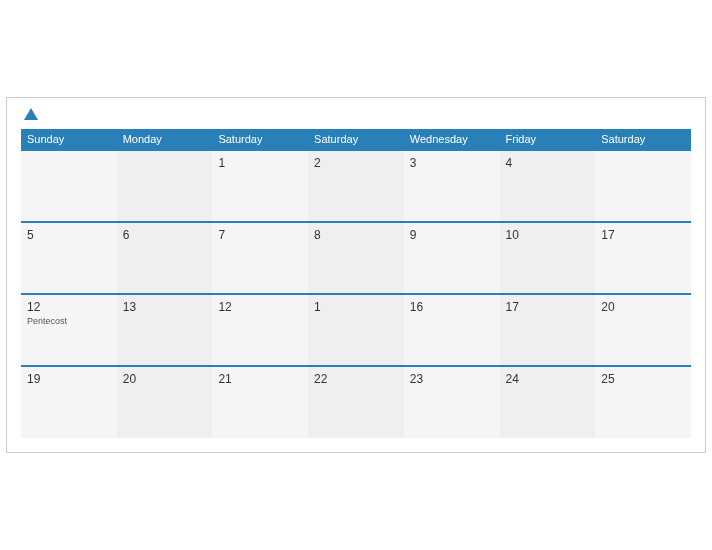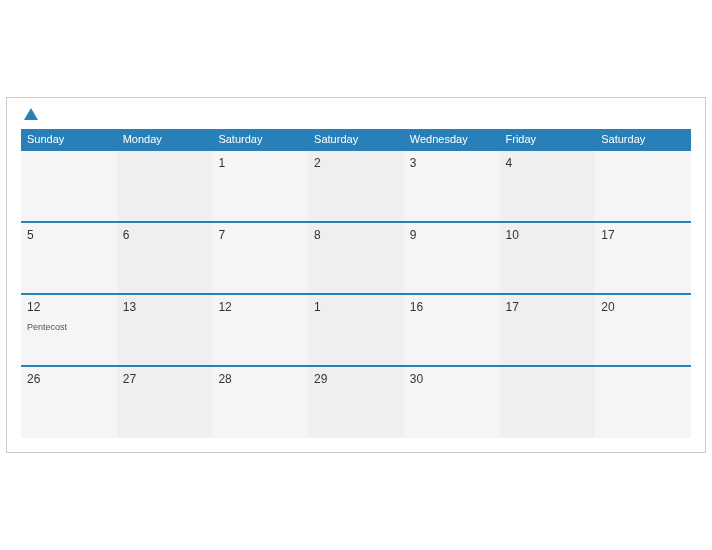--- a/index.html
+++ b/index.html
@@ -96,21 +96,21 @@
     }
     .day-number {
       font-size: 12px;
       color: #333;
       display: block;
     }
     .holiday-label {
       font-size: 9px;
       color: #555;
       display: block;
-      margin-top: 8px;
+      margin-top: 2px;
     }
     .empty-cell {
       background: #f0f0f0;
     }
   </style>
 </head>
 <body>
 
 <div class="calendar-container">
   <div class="header">
@@ -199,32 +199,36 @@
           </td>
           <td>
             <span class="day-number">17</span>
           </td>
           <td>
             <span class="day-number">20</span>
           </td>
         </tr>
         <tr>
           <td>
-            <span class="day-number">26</span>
-          </td>
-          <td>
-            <span class="day-number">27</span>
-          </td>
-          <td>
-            <span class="day-number">28</span>
-          </td>
-          <td>
-            <span class="day-number">29</span>
-          </td>
-          <td>
-            <span class="day-number">30</span>
-          </td>
-          <td class="empty-cell"></td>
-          <td class="empty-cell"></td>
+            <span class="day-number">19</span>
+          </td>
+          <td>
+            <span class="day-number">20</span>
+          </td>
+          <td>
+            <span class="day-number">21</span>
+          </td>
+          <td>
+            <span class="day-number">22</span>
+          </td>
+          <td>
+            <span class="day-number">23</span>
+          </td>
+          <td>
+            <span class="day-number">24</span>
+          </td>
+          <td>
+            <span class="day-number">25</span>
+          </td>
         </tr>
       </tbody>
   </table>
 </div>
 
 </body></html>

